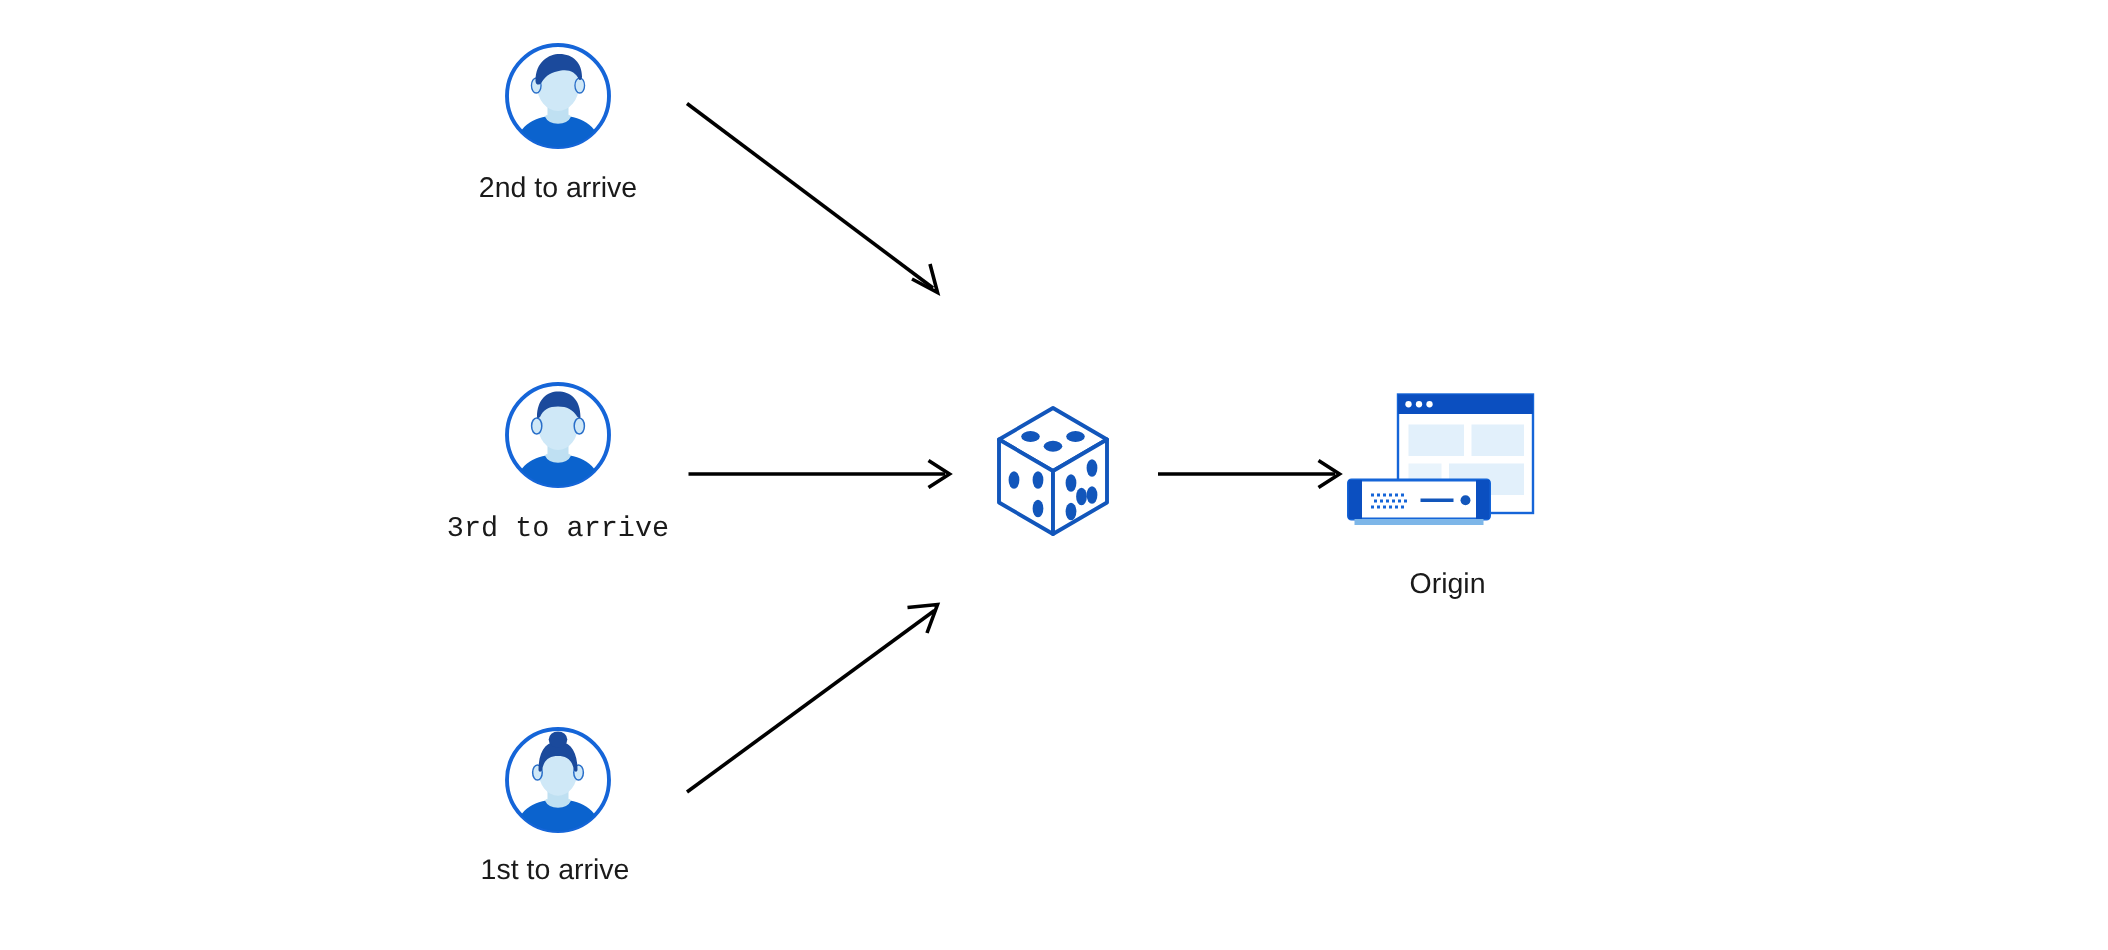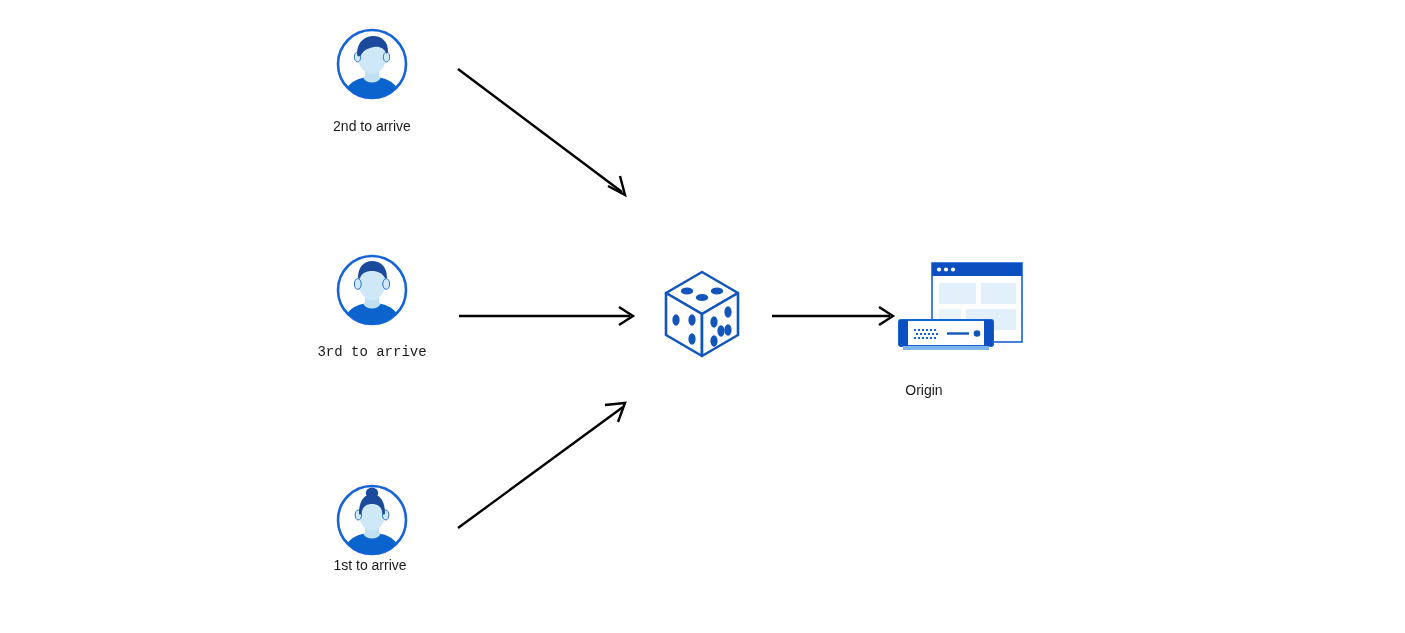--- a/index.html
+++ b/index.html
@@ -22,21 +22,21 @@
   .node {
     position: absolute;
   }
   .avatar-wrap {
     position: absolute;
     width: 76px;
     height: 76px;
   }
   .node-label {
     position: absolute;
-    font-size: 14px;
+    font-size: 19px;
     line-height: 22px;
     color: #1a1a1a;
     white-space: nowrap;
     text-align: center;
     font-family: "Liberation Sans", sans-serif;
   }
   .arrow-layer {
     position: absolute;
     left: 0;
     top: 0;
@@ -155,21 +155,21 @@
           <ellipse cx="51.7" cy="33" rx="3.2" ry="5" fill="#cfe8f7" stroke="#2a6fc9" stroke-width="1"></ellipse>
 
           <path d="M25 31 C25 18 31 12 38 12 C45 12 51 18 51 31
                    C51 33 49 33 48.5 31 C47.5 25 44 22 38 22
                    C32 22 28.5 25 27.5 31 C27 33 25 33 25 31 Z" fill="#1b4a9c"></path>
           <ellipse cx="38" cy="11" rx="6.2" ry="5.4" fill="#1b4a9c"></ellipse>
           <path d="M30 51 C33 57 43 57 46 51" fill="none" stroke="#bfe0f2" stroke-width="2"></path>
         </g>
       </svg>
     </div>
-    <div class="node-label" style="left:250px; top:554px; width:240px;text-align:center;">1st to arrive</div>
+    <div class="node-label" style="left:250px; top:570px; width:240px;text-align:center;">1st to arrive</div>
   </div>
 
   <div class="node" style="left:0;top:0;">
     <div class="dice-wrap" style="left:661px; top:268px;">
       <svg viewBox="0 0 82 92" width="82" height="92" xmlns="http://www.w3.org/2000/svg">
         <g fill="none" stroke="#1256bb" stroke-width="2.6" stroke-linejoin="round">
 
           <path d="M41 4 L77 25 L41 46 L5 25 Z" fill="#ffffff"></path>
 
           <path d="M5 25 L41 46 L41 88 L5 67 Z" fill="#ffffff"></path>
@@ -241,16 +241,16 @@
             <rect x="27" y="79" width="2" height="2"></rect>
               <rect x="31" y="79" width="2" height="2"></rect>
             <rect x="35" y="79" width="2" height="2"></rect>
               <rect x="39" y="79" width="2" height="2"></rect>
           </g>
           <line x1="52" y1="75.5" x2="74" y2="75.5" stroke="#1256bb" stroke-width="2.4"></line>
           <circle cx="82" cy="75.5" r="3.3" fill="#1256bb"></circle>
         </g>
       </svg>
     </div>
-    <div class="node-label" style="left:804px; top:379px; width:240px;">Origin</div>
+    <div class="node-label" style="left:845px; top:379px; width:240px;">Origin</div>
   </div>
 
 </div>
 
 </body></html>

